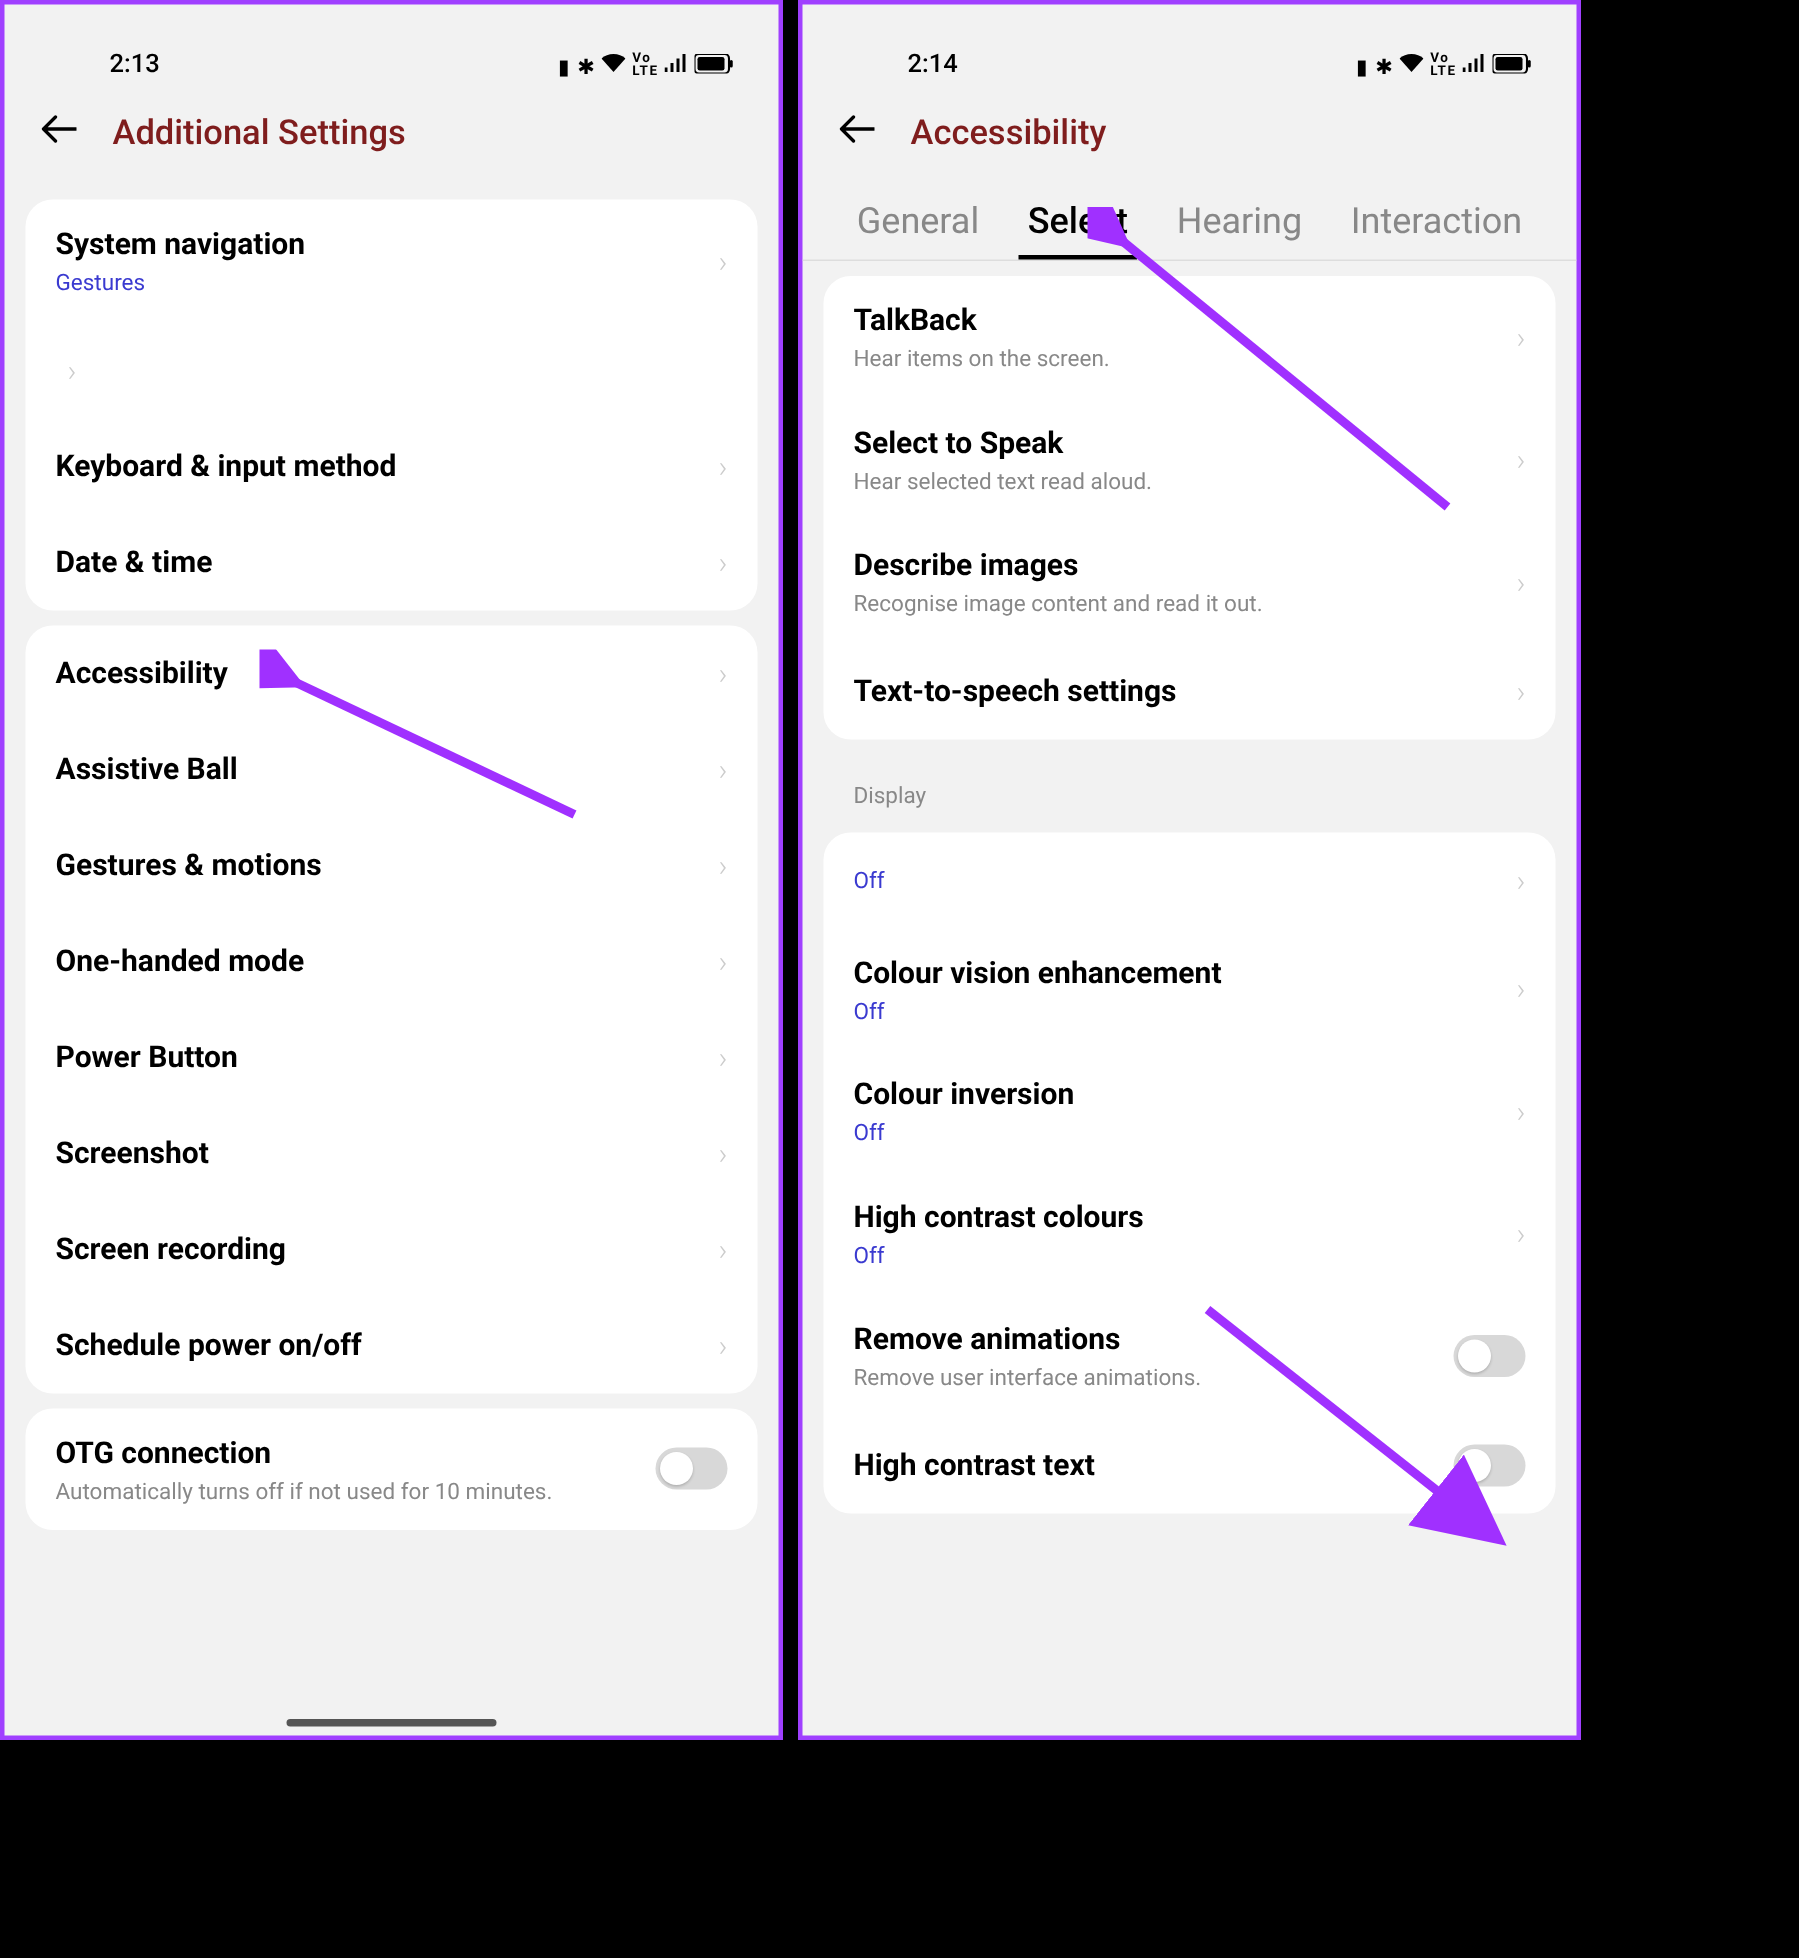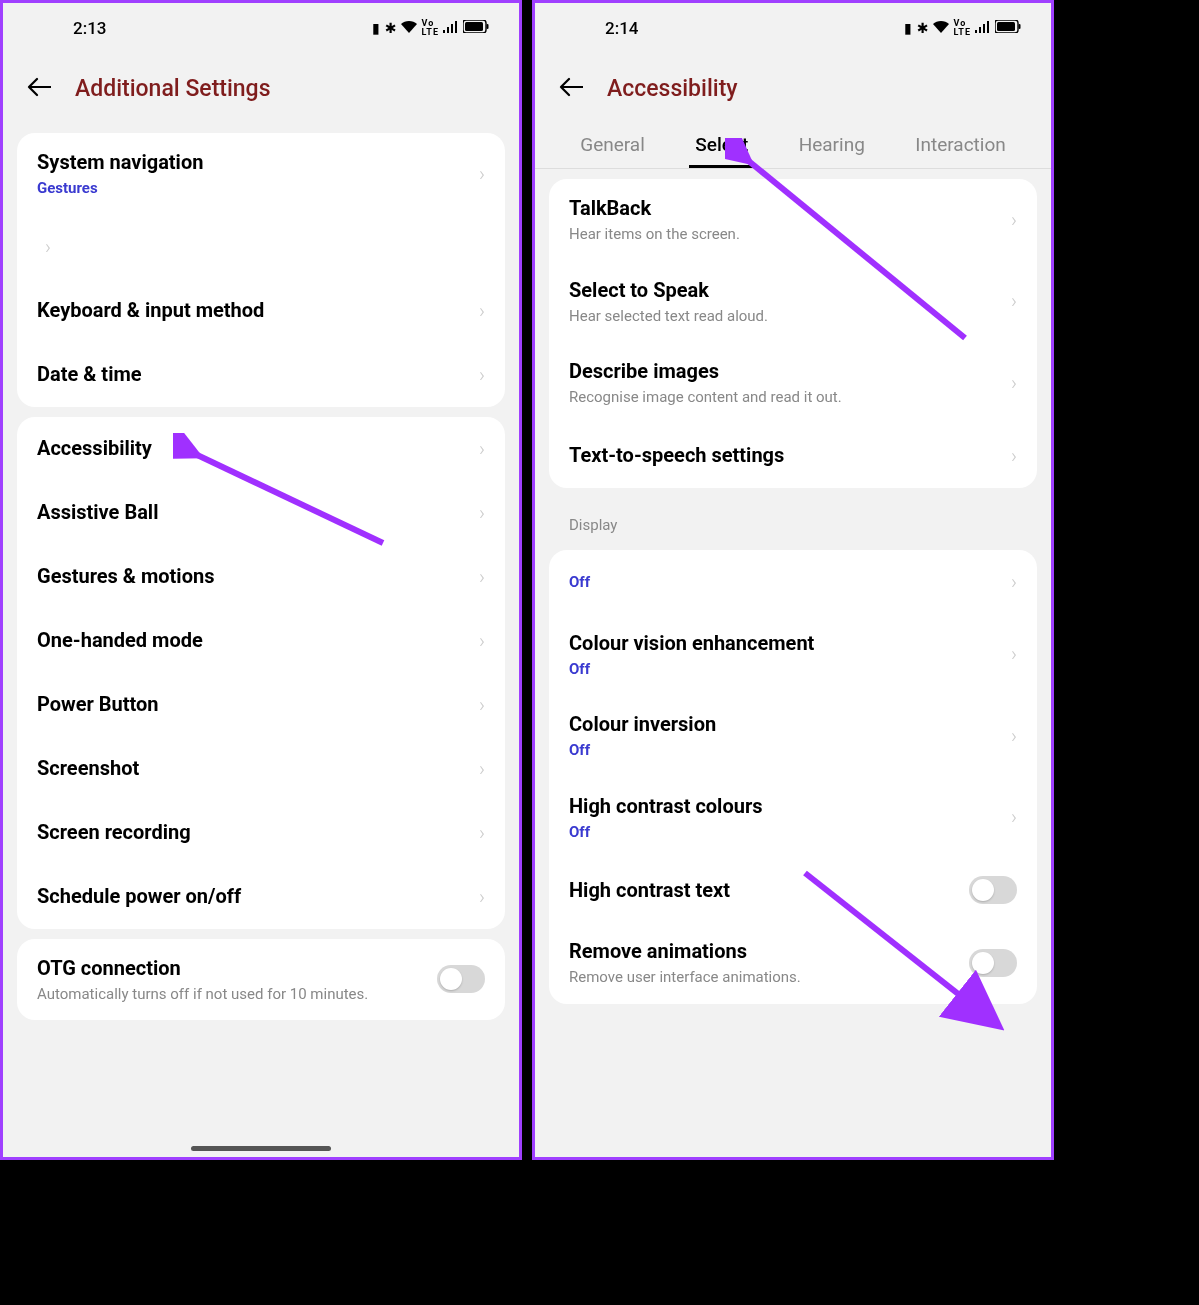--- a/index.html
+++ b/index.html
@@ -16,21 +16,21 @@
     background: #f2f2f2;
     border: 3px solid #a040ff;
     position: relative;
     overflow: hidden;
   }
   .phone-left { margin-right: 5px; }
   .phone-right { margin-left: 5px; }
   .status-bar {
     height: 50px;
     display: flex;
-    align-items: center;
+    align-items: flex-end;
     justify-content: space-between;
     padding: 0 30px;
     font-size: 17px;
     font-weight: 500;
     color: #000;
   }
   .status-time { padding-left: 40px; }
   .status-icons { display: flex; gap: 4px; align-items: center; font-size: 14px; letter-spacing: 1px; }
   .title-bar {
     display: flex;
@@ -50,21 +50,21 @@
     color: #7f1d1d;
   }
   .tabs {
     display: flex;
     justify-content: space-around;
     padding: 0 20px 0 20px;
     border-bottom: 1px solid #ddd;
   }
   .tab {
     padding: 10px 6px 12px 6px;
-    font-size: 19px;
+    font-size: 24px;
     color: #888;
     cursor: pointer;
     position: relative;
     text-align: right;
   }
   .tab.active {
     color: #000;
     font-weight: 500;
   }
   .tab.active::after {
@@ -95,21 +95,21 @@
     color: #000;
     font-weight: 700;
     line-height: 1.35;
   }
   .row-sub {
     font-size: 15px;
     color: #888;
     margin-top: 3px;
     line-height: 1.3;
   }
-  .row-sub.blue { color: #3a3ad0; font-weight: bold; }
+  .row-sub.blue { color: #3a3ad0; }
   .chevron {
     color: #ccc;
     font-size: 20px;
     font-weight: 300;
     padding-left: 8px;
   }
   .section-label {
     padding: 18px 34px 6px 34px;
     font-size: 15px;
     color: #888;
@@ -382,28 +382,28 @@
       </div>
       <div class="row">
         <div class="row-body">
           <div class="row-title">High contrast colours</div>
           <div class="row-sub blue">Off</div>
         </div>
         <div class="chevron">›</div>
       </div>
       <div class="row">
         <div class="row-body">
-          <div class="row-title">High contrast text</div>
-        </div>
-        <div class="toggle"></div>
-      </div>
-      <div class="row">
-        <div class="row-body">
           <div class="row-title">Remove animations</div>
           <div class="row-sub">Remove user interface animations.</div>
+        </div>
+        <div class="toggle"></div>
+      </div>
+      <div class="row">
+        <div class="row-body">
+          <div class="row-title">High contrast text</div>
         </div>
         <div class="toggle"></div>
       </div>
     </div>
 
   <svg class="arrow-annot" style="left:190px;top:135px;width:250px;height:220px;">
     <defs>
         <marker id="ah2" markerWidth="10" markerHeight="10" refX="2" refY="5" orient="auto">
           <path d="M10 0 L0 5 L10 10 Z" fill="#a030ff"></path>
         </marker>

